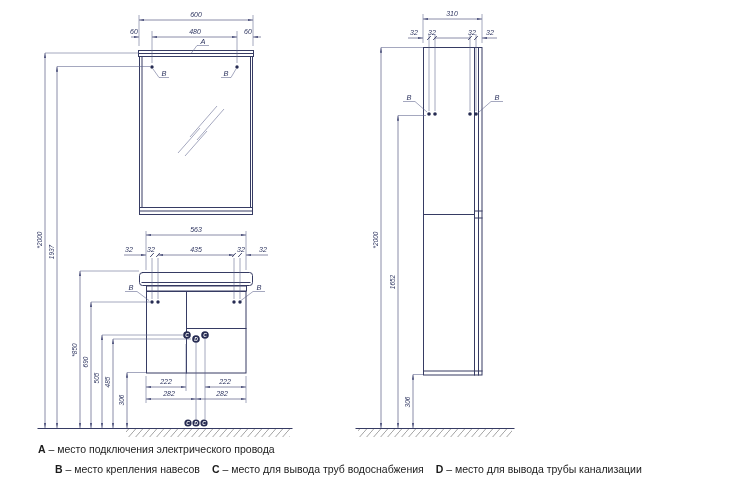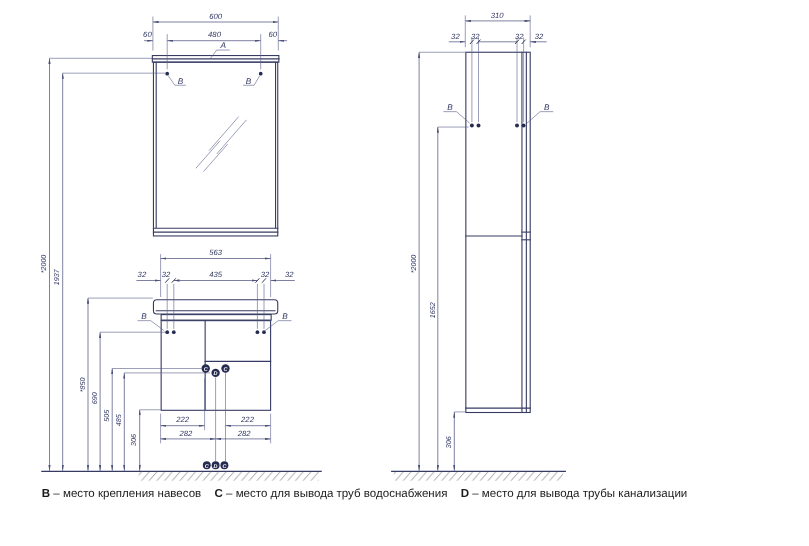--- a/index.html
+++ b/index.html
@@ -11,21 +11,21 @@
   .dimline{stroke:#4a4f7a;stroke-width:.65;fill:none;}
   .tick{stroke:#363b63;stroke-width:.9;}
   text.dim{fill:#2e3560;font:italic 7px "Liberation Sans",sans-serif;text-anchor:middle;}
   text.rot{font-size:6.5px;}
   text.letter{fill:#2e3560;font:italic 7.5px "Liberation Sans",sans-serif;text-anchor:middle;}
   text.mletter{fill:#ffffff;font:italic bold 5px "Liberation Sans",sans-serif;text-anchor:middle;}
   .marker-dot{fill:#262b52;}
   .legend{position:absolute;left:38px;top:442px;width:680px;color:#1b1b1b;
           font-size:10.5px;line-height:14px;}
   .legend .row1{margin-bottom:6px;}
-  .legend .row2{margin-bottom:0px;}
+  .legend .row2{margin-bottom:0px;margin-left:17px;}
   .legend b{font-weight:bold;}
   .seg{margin-right:12px;}
 </style>
 </head>
 <body>
 
 <div class="stage">
 <svg width="735" height="440" viewBox="0 0 735 440">
   <defs>
     <marker id="ar" viewBox="0 0 10 4" refX="10" refY="2" markerWidth="8" markerHeight="3.2" orient="auto-start-reverse">
@@ -231,17 +231,21 @@
     <line class="thin" x1="398" y1="115.5" x2="426" y2="115.5"></line>
     <line class="dimline" x1="398" y1="115.5" x2="398" y2="428" marker-start="url(#ar)" marker-end="url(#ar)"></line>
     <text class="dim rot" x="395" y="282" transform="rotate(-90 395 282)">1652</text>
     <line class="thin" x1="413" y1="374.5" x2="423" y2="374.5"></line>
     <line class="dimline" x1="413" y1="374.5" x2="413" y2="428" marker-start="url(#ar)" marker-end="url(#ar)"></line>
     <text class="dim rot" x="410" y="402" transform="rotate(-90 410 402)">306</text>
   </g>
 </svg>
 
 <div class="legend">
+  <div class="row1">
+    <b>A</b>
+    <span>– место подключения электрического провода</span>
+  </div>
   <div class="row2">
     <span class="seg"><b>B</b> <span>– место крепления навесов</span></span><span class="seg"><b>C</b> <span>– место для вывода труб водоснабжения</span></span><span><b>D</b> <span>– место для вывода трубы канализации</span></span>
   </div>
 </div>
 </div>
 
 </body></html>

